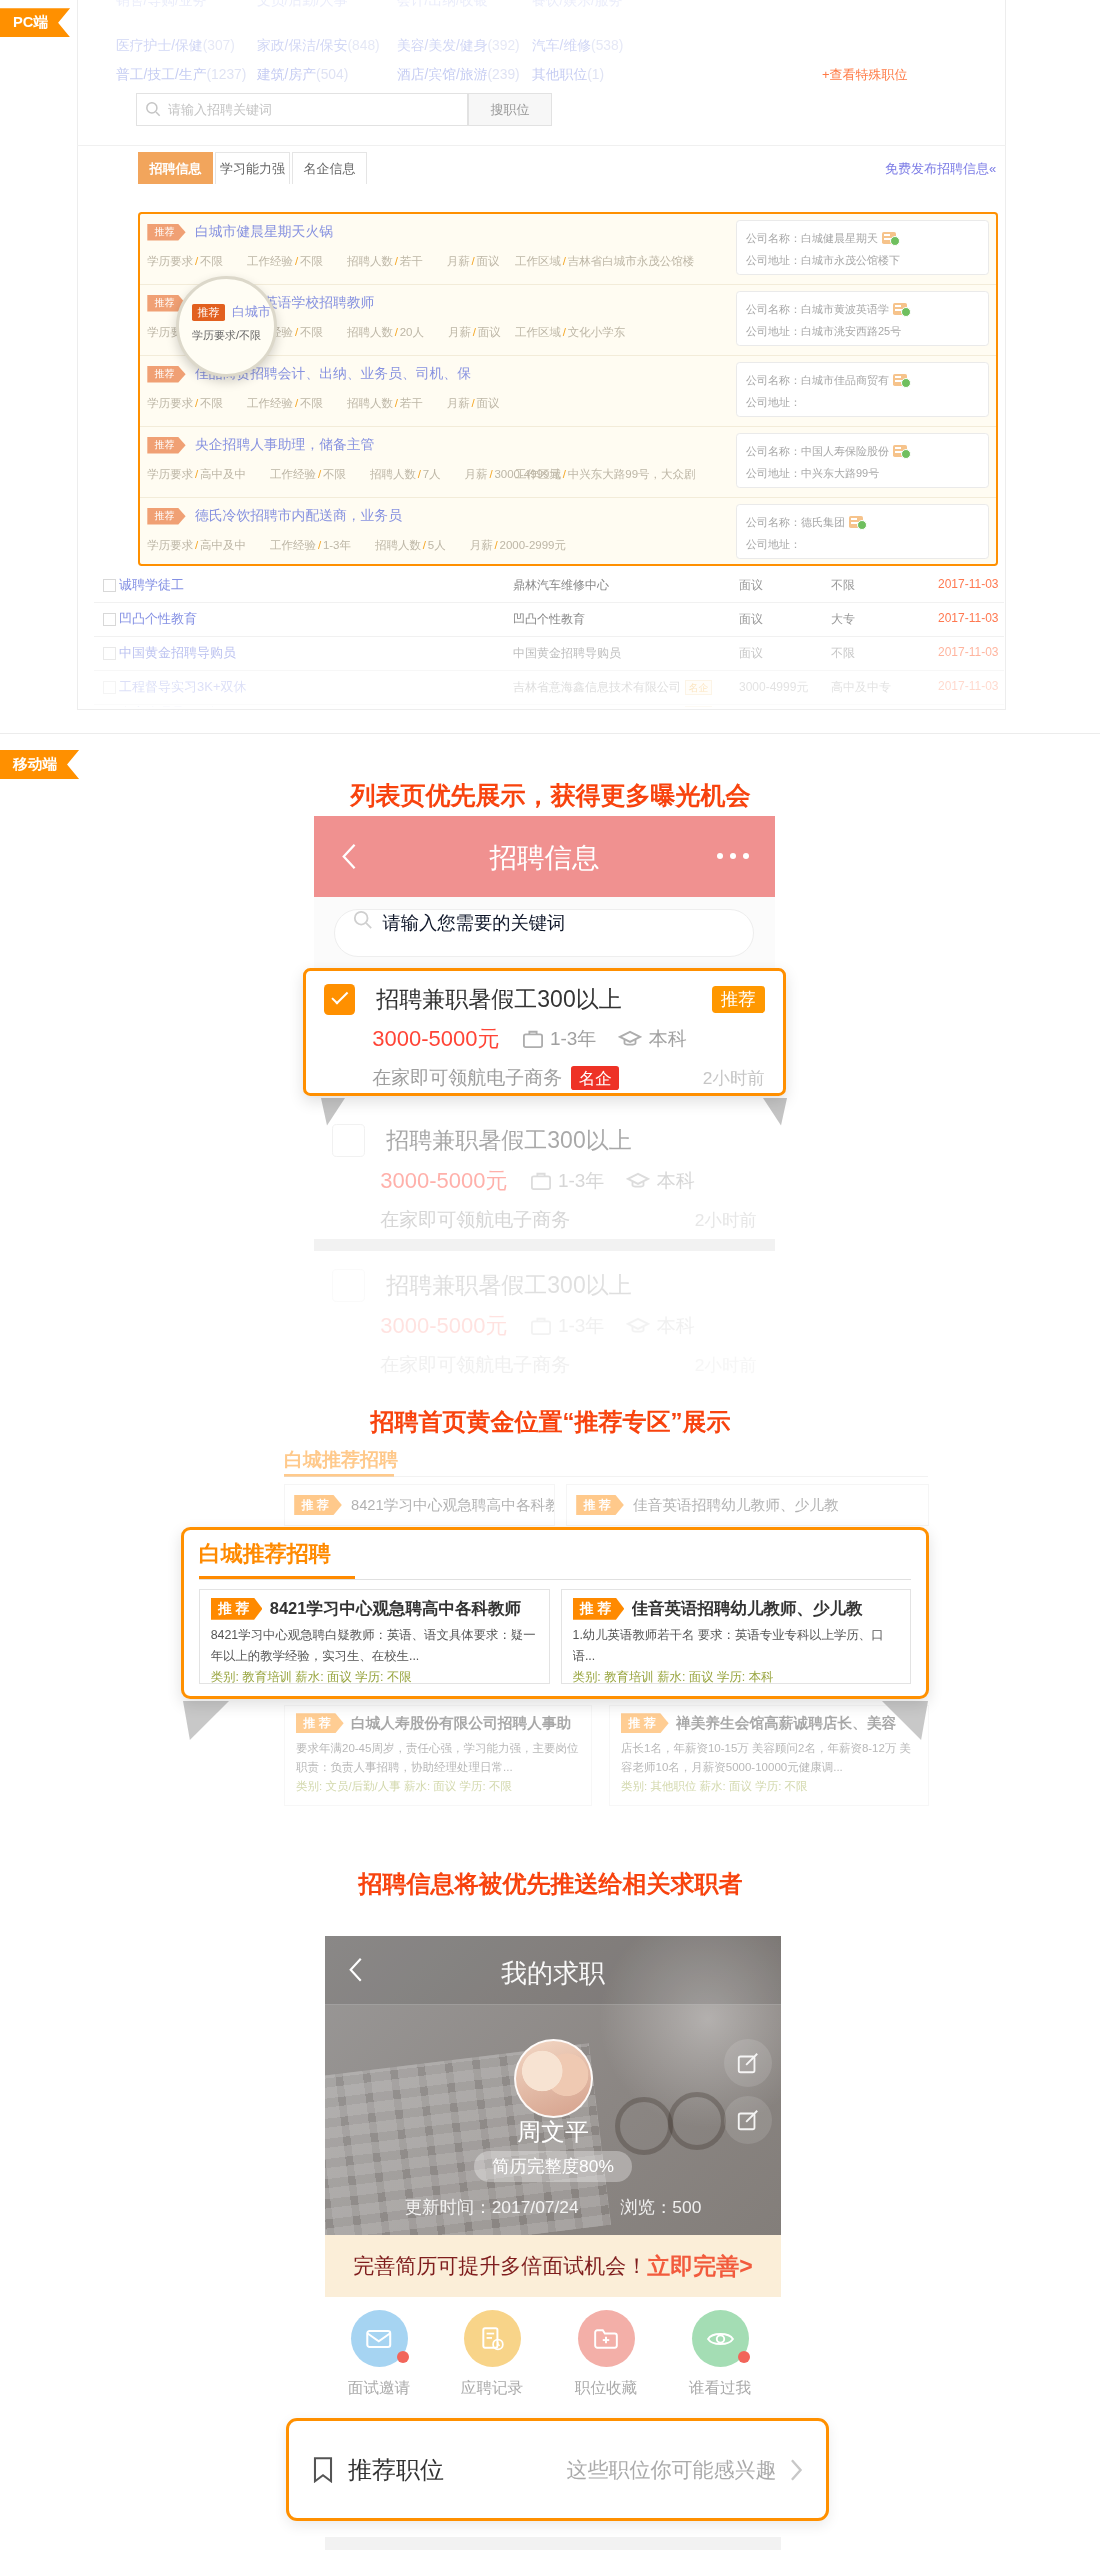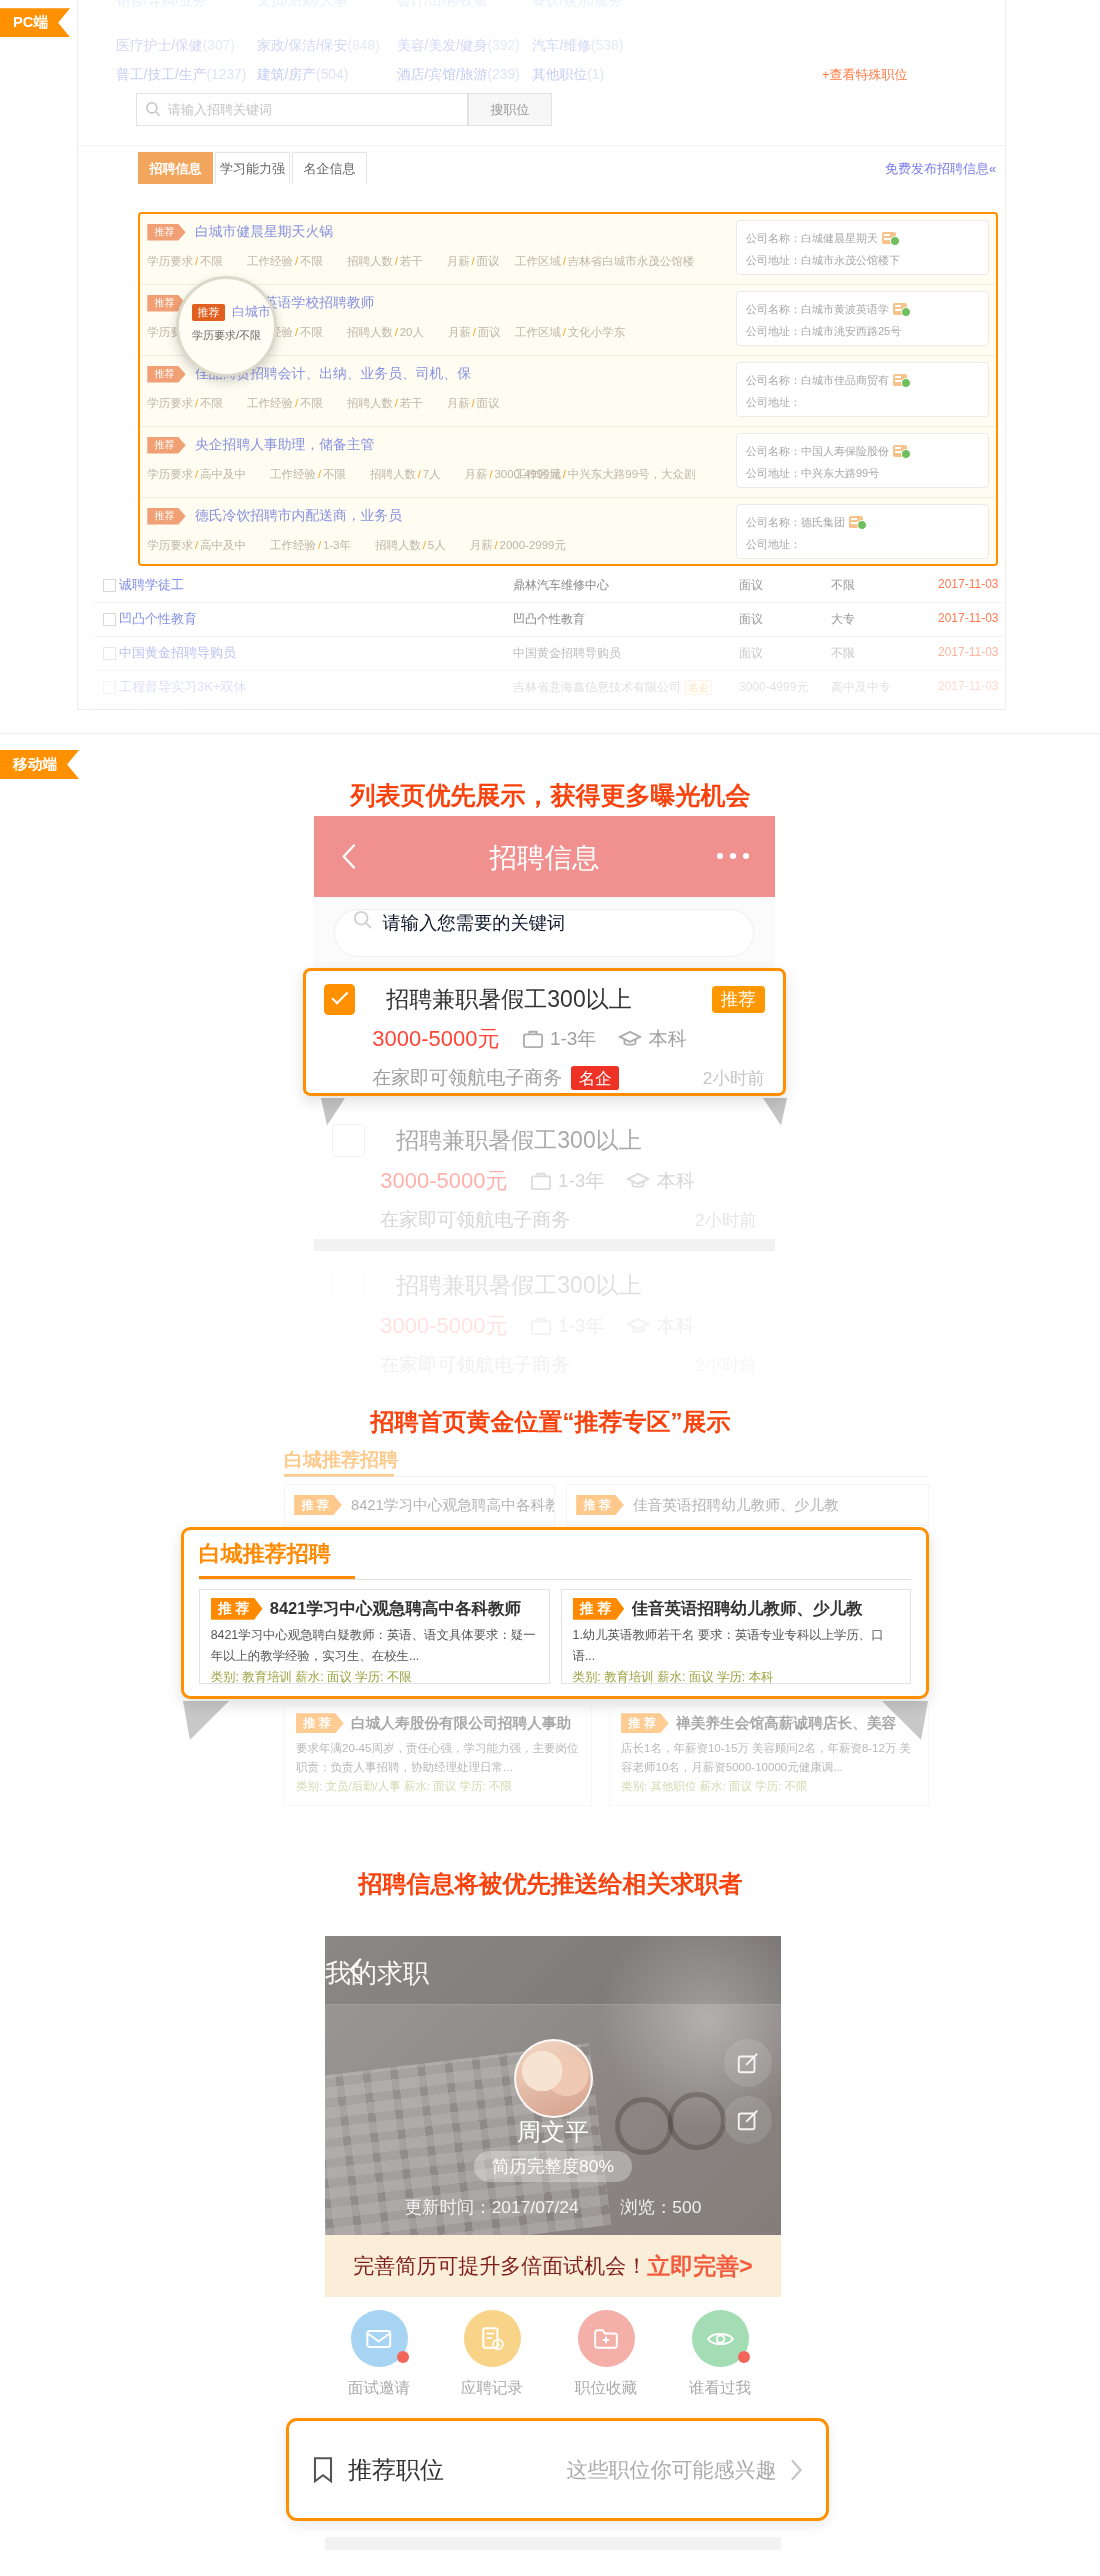--- a/index.html
+++ b/index.html
@@ -88,21 +88,21 @@
   .mcard.hl{left:303px;top:968px;width:483px;height:128px;border:3.7px solid #FF8F00;border-radius:7.3px;
             box-shadow:0 5.5px 14.7px rgba(0,0,0,.12);z-index:3;}
   .mcard.ghost1{left:314px;top:1111px;width:461px;height:125px;opacity:.42;}
   .mcard.ghost2{left:314px;top:1256px;width:461px;height:125px;opacity:.15;}
   .m-rowA{display:flex;align-items:center;}
   .m-check{width:31px;height:31px;border-radius:4.6px;background:#FF9000;position:relative;flex:none;}
   .m-check:after{content:"";position:absolute;left:7.3px;top:8.3px;width:13.8px;height:6.4px;
                  border-left:2.8px solid #fff;border-bottom:2.8px solid #fff;transform:rotate(-45deg);}
   .m-check.empty{background:#fff;border:0.9px solid #E0E0E0;}
   .m-check.empty:after{display:none;}
-  .m-title{font-size:23px;color:#333;margin-left:31px;white-space:nowrap;}
+  .m-title{font-size:23px;color:#333;margin-left:21px;white-space:nowrap;}
   .m-badge{margin-left:auto;background:#FF9800;color:#fff;font-size:17.4px;line-height:27.5px;
            padding:0 9.2px;border-radius:3.7px;}
   .m-rowB{display:flex;align-items:center;margin:9.2px 0 0 48px;gap:22px;}
   .m-sal{color:#FF4436;font-size:22px;}
   .m-tag{display:flex;align-items:center;gap:6.4px;color:#A0A0A0;font-size:19px;}
   .m-rowC{display:flex;align-items:center;margin:11px 0 0 48px;}
   .m-desc{color:#9E9E9E;font-size:19px;}
   .m-famous{margin-left:9.2px;background:#EE3226;color:#fff;font-size:16.5px;line-height:24px;
             padding:0 7.3px;border-radius:2.8px;}
   .m-time{margin-left:auto;color:#C6C6C6;font-size:17.4px;}
@@ -138,21 +138,21 @@
              background:linear-gradient(135deg,#9A9897 0%,#8B8683 60%,#837E7A 100%);}
   .kb{position:absolute;left:-27.5px;bottom:-9.2px;width:303px;height:183px;opacity:.35;
       transform:rotate(-7deg);
       background:repeating-linear-gradient(0deg,rgba(255,255,255,.5) 0 11px,transparent 11px 20px),
                  repeating-linear-gradient(90deg,rgba(255,255,255,.5) 0 20px,transparent 20px 27.5px);}
   .plant{position:absolute;right:-37px;top:-27.5px;width:220px;height:220px;border-radius:50%;
          background:radial-gradient(circle,rgba(255,255,255,.35),rgba(255,255,255,0) 70%);}
   .lens{position:absolute;width:48px;height:48px;border:5.5px solid rgba(45,35,30,.28);border-radius:50%;}
   .ph2-headbar{position:absolute;left:0;top:0;width:100%;height:68px;background:rgba(0,0,0,.10);
                border-bottom:0.9px solid rgba(255,255,255,.22);}
-  .ph2-title{position:absolute;width:100%;top:20px;text-align:left;color:rgba(255,255,255,.95);
+  .ph2-title{position:absolute;width:100%;top:20px;text-align:center;color:rgba(255,255,255,.95);
              font-size:26px;}
   .avatar{position:absolute;left:189px;top:103px;width:75px;height:75px;border-radius:50%;
           border:2.8px solid rgba(255,255,255,.92);
           background:radial-gradient(circle at 35% 40%,#F7E3D2 0 30%,transparent 31%),
                      radial-gradient(circle at 68% 45%,#EFC9B2 0 32%,transparent 33%),
                      linear-gradient(160deg,#F2D7C4,#D5A18C);}
   .editw{position:absolute;left:399px;width:48px;height:48px;border-radius:50%;
          background:rgba(255,255,255,.12);display:flex;align-items:center;justify-content:center;}
   .ph2-name{position:absolute;width:100%;top:180px;text-align:center;color:#fff;font-size:24px;}
   .pillw{position:absolute;width:100%;top:215px;text-align:center;}

